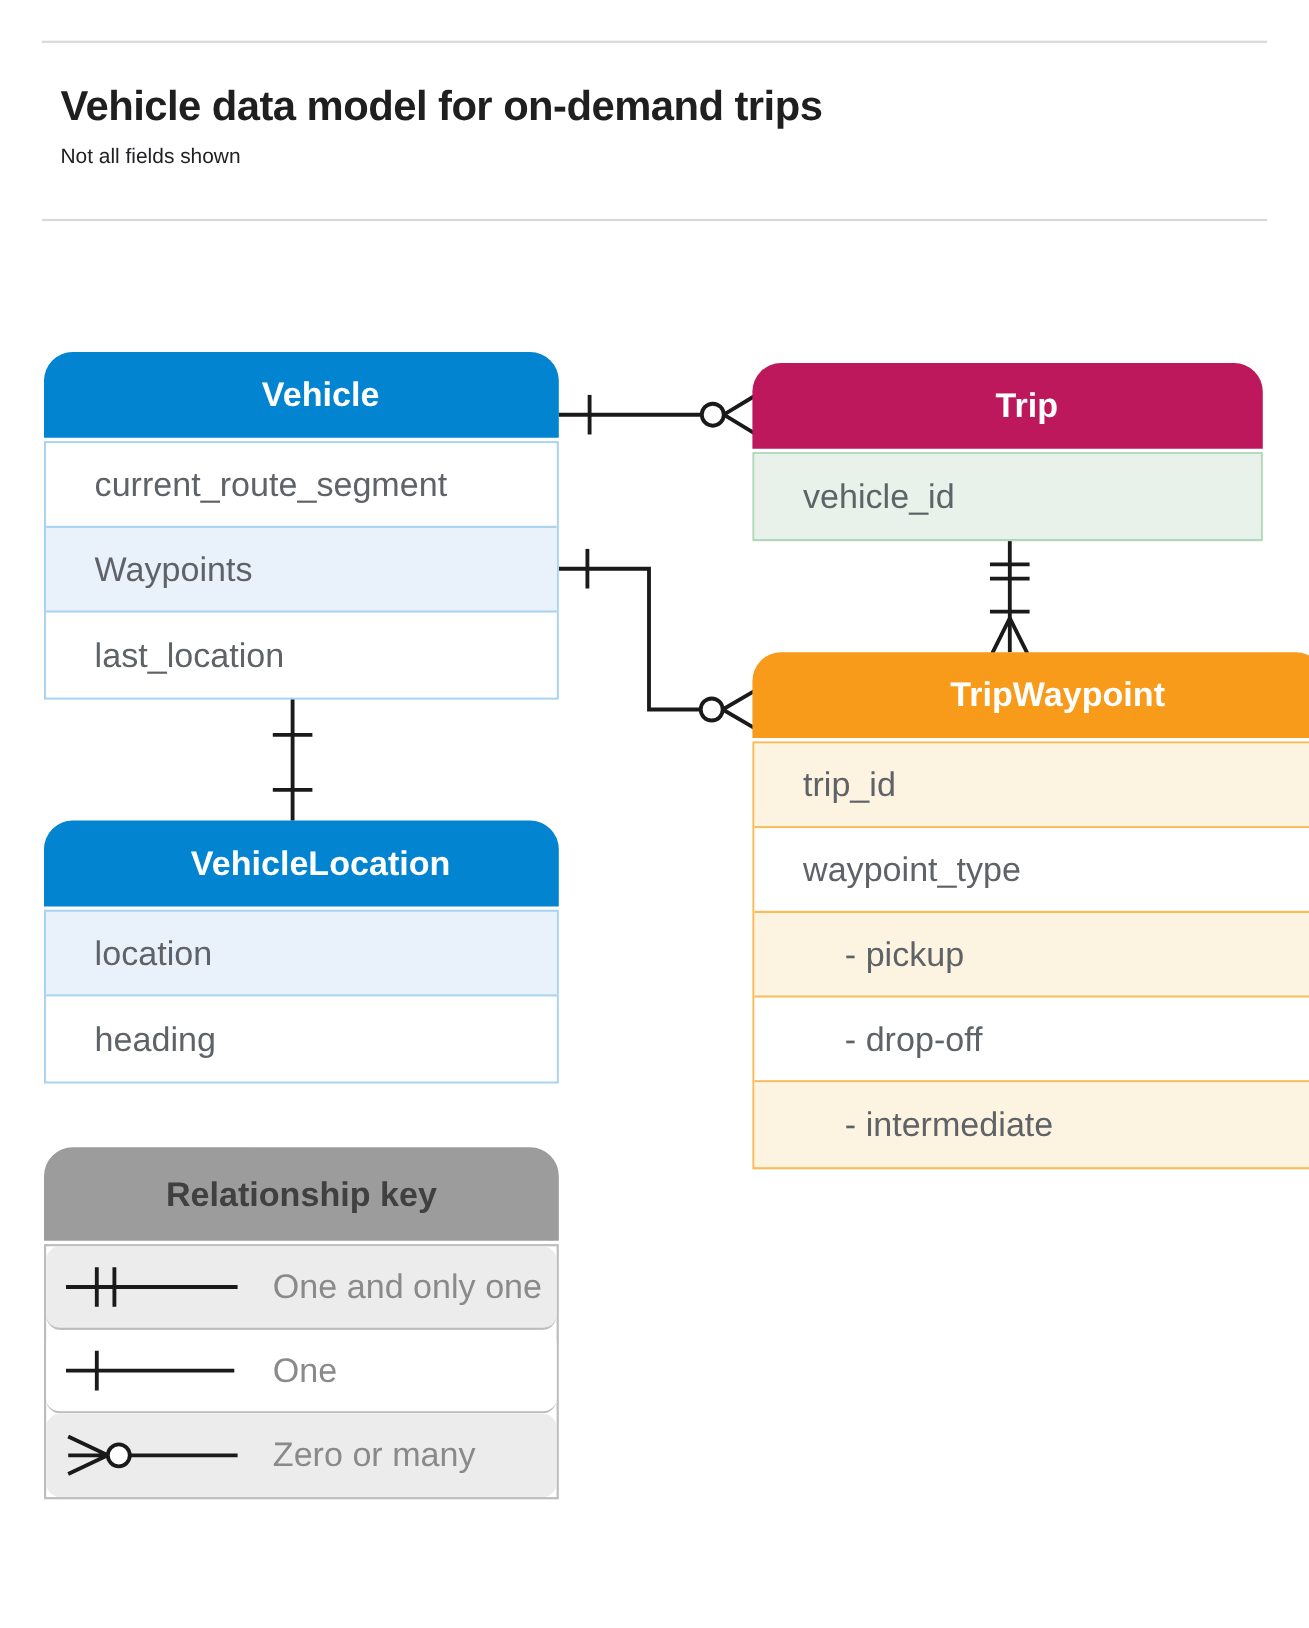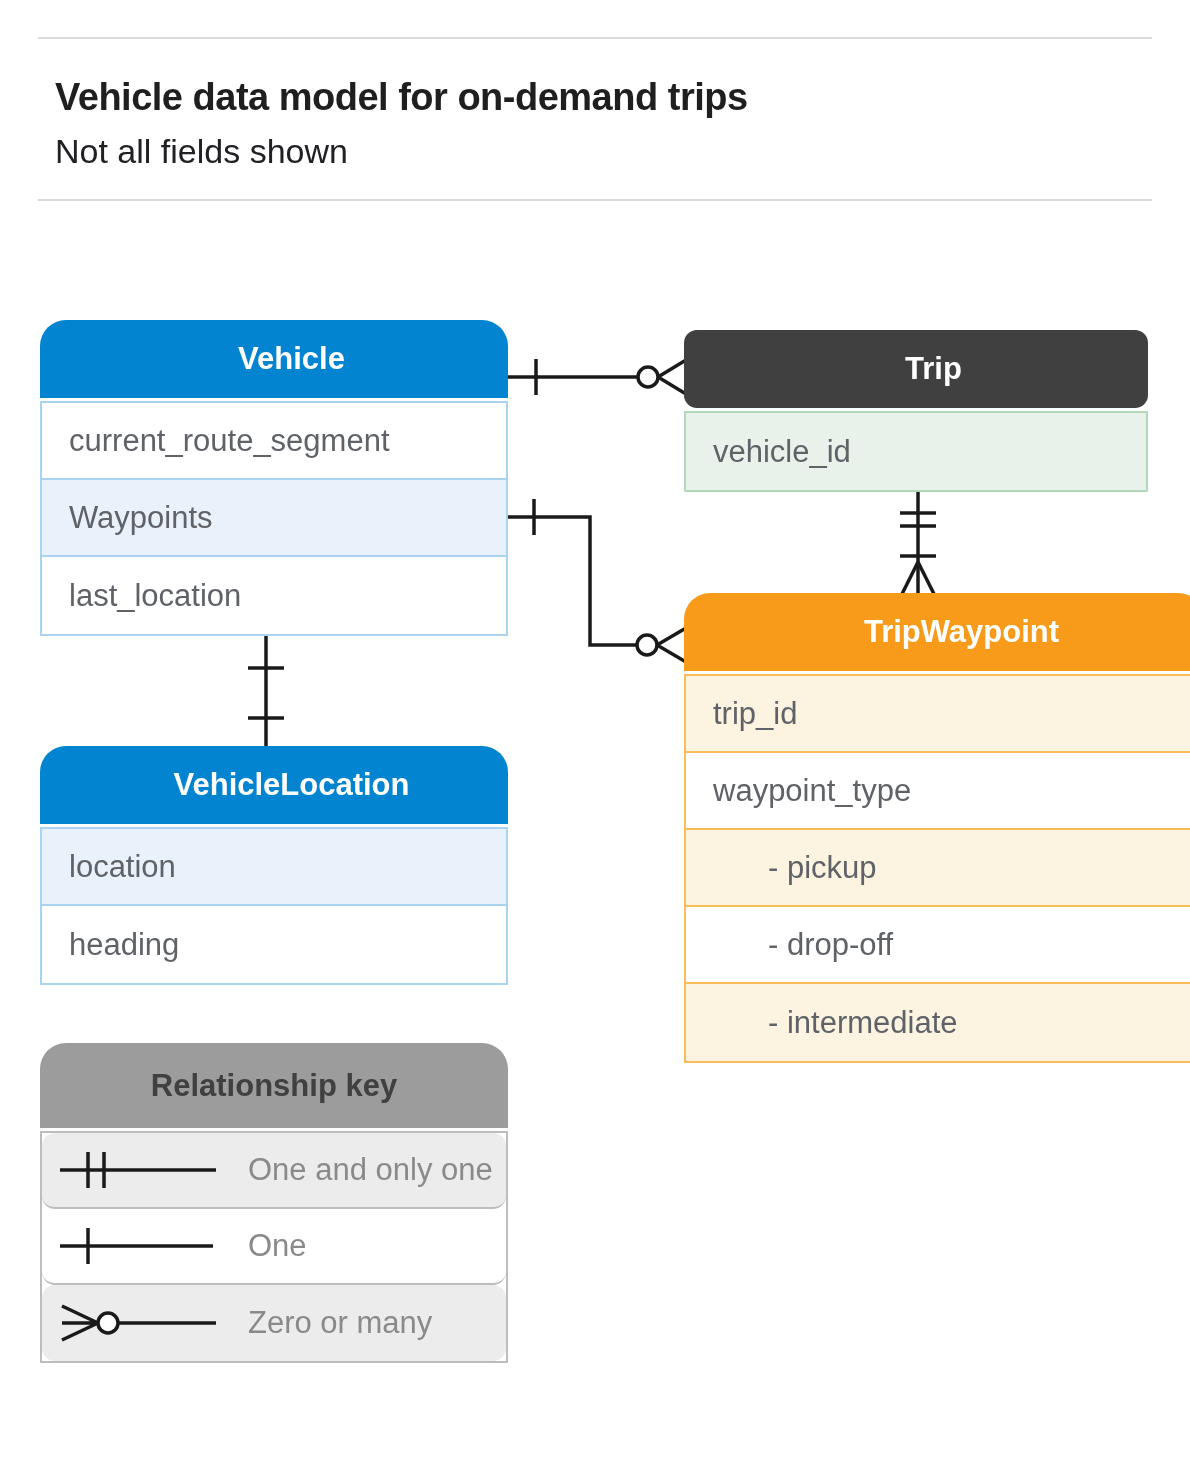--- a/index.html
+++ b/index.html
@@ -5,43 +5,43 @@
   html,body{margin:0;padding:0;background:#fff;}
   .canvas{
     position:relative;width:1190px;height:1480px;background:#ffffff;
     font-family:"Liberation Sans", sans-serif;overflow:hidden;
   }
   .divider{position:absolute;left:38px;width:1114px;height:2px;background:#d9d9d9;}
   .page-title{
     position:absolute;left:55px;top:76px;font-size:38px;font-weight:700;
     color:#1f1f1f;letter-spacing:-0.5px;
   }
-  .page-subtitle{position:absolute;left:55px;top:132px;font-size:34px;color:#202124;text-align:right;}
+  .page-subtitle{position:absolute;left:55px;top:132px;font-size:19px;color:#202124;text-align:right;}
 
   .connectors{position:absolute;left:0;top:0;pointer-events:none;}
 
   .entity{position:absolute;}
   .entity-header{
     border-radius:26px 26px 0 0;display:flex;align-items:center;justify-content:center;
     color:#ffffff;font-weight:700;font-size:31px;height:78px;margin-bottom:3px;padding-left:35px;
   }
   .entity-rows{border:2px solid;}
   .entity-row{
-    height:77px;display:flex;align-items:center;padding-left:27px;
+    height:77px;display:flex;align-items:center;padding-left:44px;
     font-size:31px;color:#5f6368;border-bottom:2px solid;box-sizing:border-box;
   }
   .entity-row:last-child{border-bottom:none;}
   .entity-row.indent{padding-left:82px;}
 
   .blue  .entity-header{background:#0284d0;}
   .blue  .entity-rows{border-color:#a9d3ef;}
   .blue  .entity-row{border-color:#a9d3ef;background:#ffffff;}
   .blue  .entity-row.shaded{background:#e9f1fb;}
 
-  .green .entity-header{background:#404040;border-radius:13px;}
+  .green .entity-header{background:#be185d;}
   .green .entity-rows{border-color:#b2d8bb;}
   .green .entity-row{border-color:#b2d8bb;background:#ffffff;}
   .green .entity-row.shaded{background:#e8f2ea;}
 
   .orange .entity-header{background:#f89b1b;}
   .orange .entity-rows{border-color:#f9bc58;}
   .orange .entity-row{border-color:#f9bc58;background:#ffffff;}
   .orange .entity-row.shaded{background:#fdf3e1;}
 
   .legend{position:absolute;left:40px;top:1043px;width:468px;}

